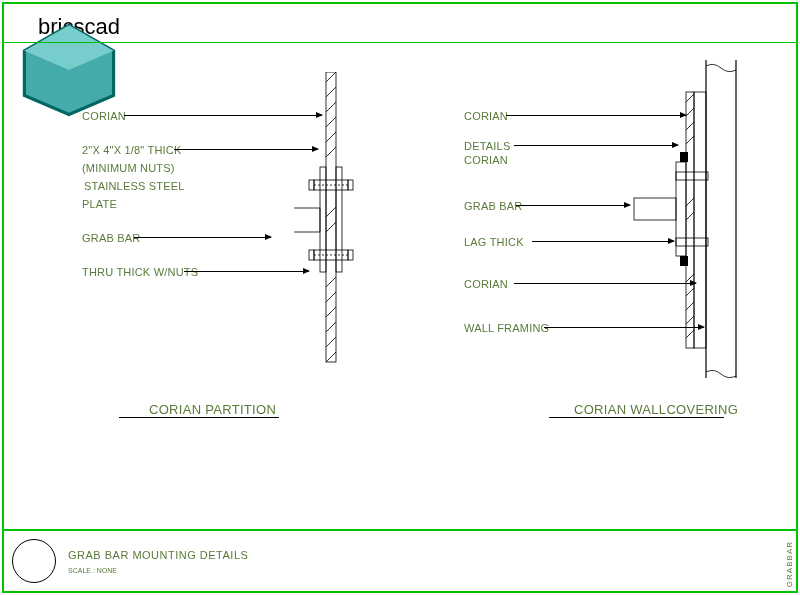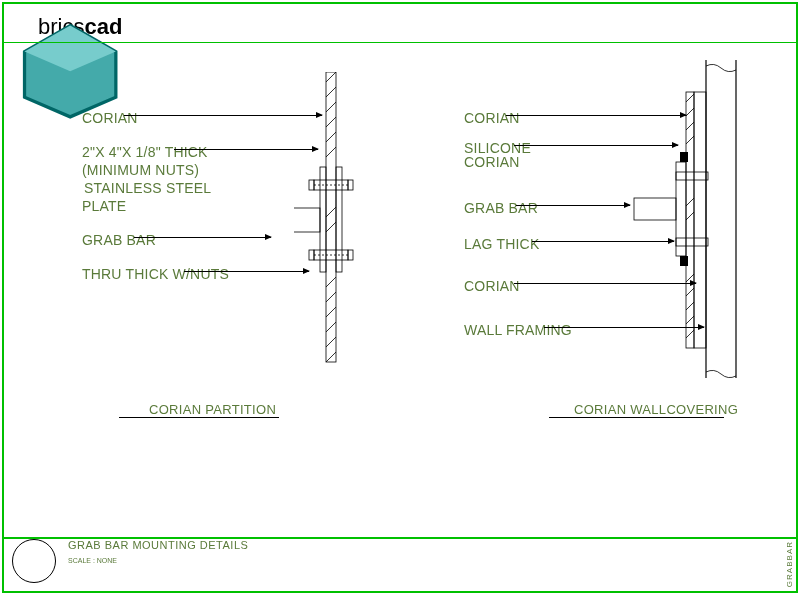--- a/index.html
+++ b/index.html
@@ -1,28 +1,28 @@
 <!DOCTYPE html>
 <html><head>
 <meta charset="utf-8">
 <style>
 *{margin:0;padding:0;box-sizing:border-box}
 body{font-family:Arial,sans-serif;background:#fff;width:800px;height:595px;position:relative;overflow:hidden}
 .frame{position:absolute;top:2px;left:2px;right:2px;bottom:2px;border:2px solid #00c000}
 .logo{position:absolute;top:14px;left:18px;font-size:22px;font-weight:300;letter-spacing:0}
-.logo b{font-weight:700}
+.logo b{font-weight:400}
 .logo-icon{display:inline-block;width:16px;height:16px;margin-right:4px;vertical-align:-1px}
 .divider-top{position:absolute;top:42px;left:4px;right:4px;height:1px;background:#00c000}
 .canvas{position:absolute;top:42px;left:4px;right:4px;bottom:58px}
-.label{position:absolute;font-size:14px;color:#5a7a3a;letter-spacing:0.2px;white-space:nowrap}
+.label{position:absolute;font-size:11px;color:#5a7a3a;letter-spacing:0.2px;white-space:nowrap}
 .subtitle{position:absolute;font-size:13px;color:#5a7a3a;letter-spacing:0.3px}
 .subtitle-line{position:absolute;height:1px;background:#000}
 .arrow{position:absolute;height:1px;background:#000}
 .arrow::after{content:'';position:absolute;right:-1px;top:-3px;border-left:7px solid #000;border-top:3.5px solid transparent;border-bottom:3.5px solid transparent}
-.title-bar{position:absolute;left:4px;right:4px;bottom:4px;height:54px;border-top:2px solid #00c000;display:flex;align-items:flex-start}
+.title-bar{position:absolute;left:4px;right:4px;bottom:4px;height:62px;border-top:2px solid #00c000;display:flex;align-items:center}
 .circle{width:44px;height:44px;border:1.5px solid #000;border-radius:50%;margin:0 12px 0 8px;flex-shrink:0}
 .title-text{font-size:11px;letter-spacing:0.5px;color:#5a7a3a}
 .scale{font-size:7px;color:#5a7a3a;margin-top:6px}
 .side-text{position:absolute;right:6px;bottom:8px;font-size:8px;color:#5a7a3a;writing-mode:vertical-rl;transform:rotate(180deg);letter-spacing:1px}
 svg{position:absolute}
 .hatch{stroke:#000;stroke-width:0.8}
 .thin{stroke:#000;stroke-width:0.8;fill:none}
 .med{stroke:#000;stroke-width:1.2;fill:none}
 </style>
 </head>
@@ -128,21 +128,21 @@
 
   <rect x="52" y="112" width="32" height="8" class="thin" fill="#fff"></rect>
   <rect x="52" y="178" width="32" height="8" class="thin" fill="#fff"></rect>
 
   <rect x="10" y="138" width="42" height="22" class="thin" fill="#fff"></rect>
 </svg>
 
 <div class="label" style="left:460px;top:68px">CORIAN</div>
 <div class="arrow" style="left:502px;top:73px;width:180px"></div>
 
-<div class="label" style="left:460px;top:98px">SILICONE</div>
+<div class="label" style="left:460px;top:98px">DETAILS</div>
 <div class="label" style="left:460px;top:112px">CORIAN</div>
 <div class="arrow" style="left:510px;top:103px;width:164px"></div>
 
 <div class="label" style="left:460px;top:158px">GRAB BAR</div>
 <div class="arrow" style="left:512px;top:163px;width:114px"></div>
 
 <div class="label" style="left:460px;top:194px">LAG THICK</div>
 <div class="arrow" style="left:528px;top:199px;width:142px"></div>
 
 <div class="label" style="left:460px;top:236px">CORIAN</div>

